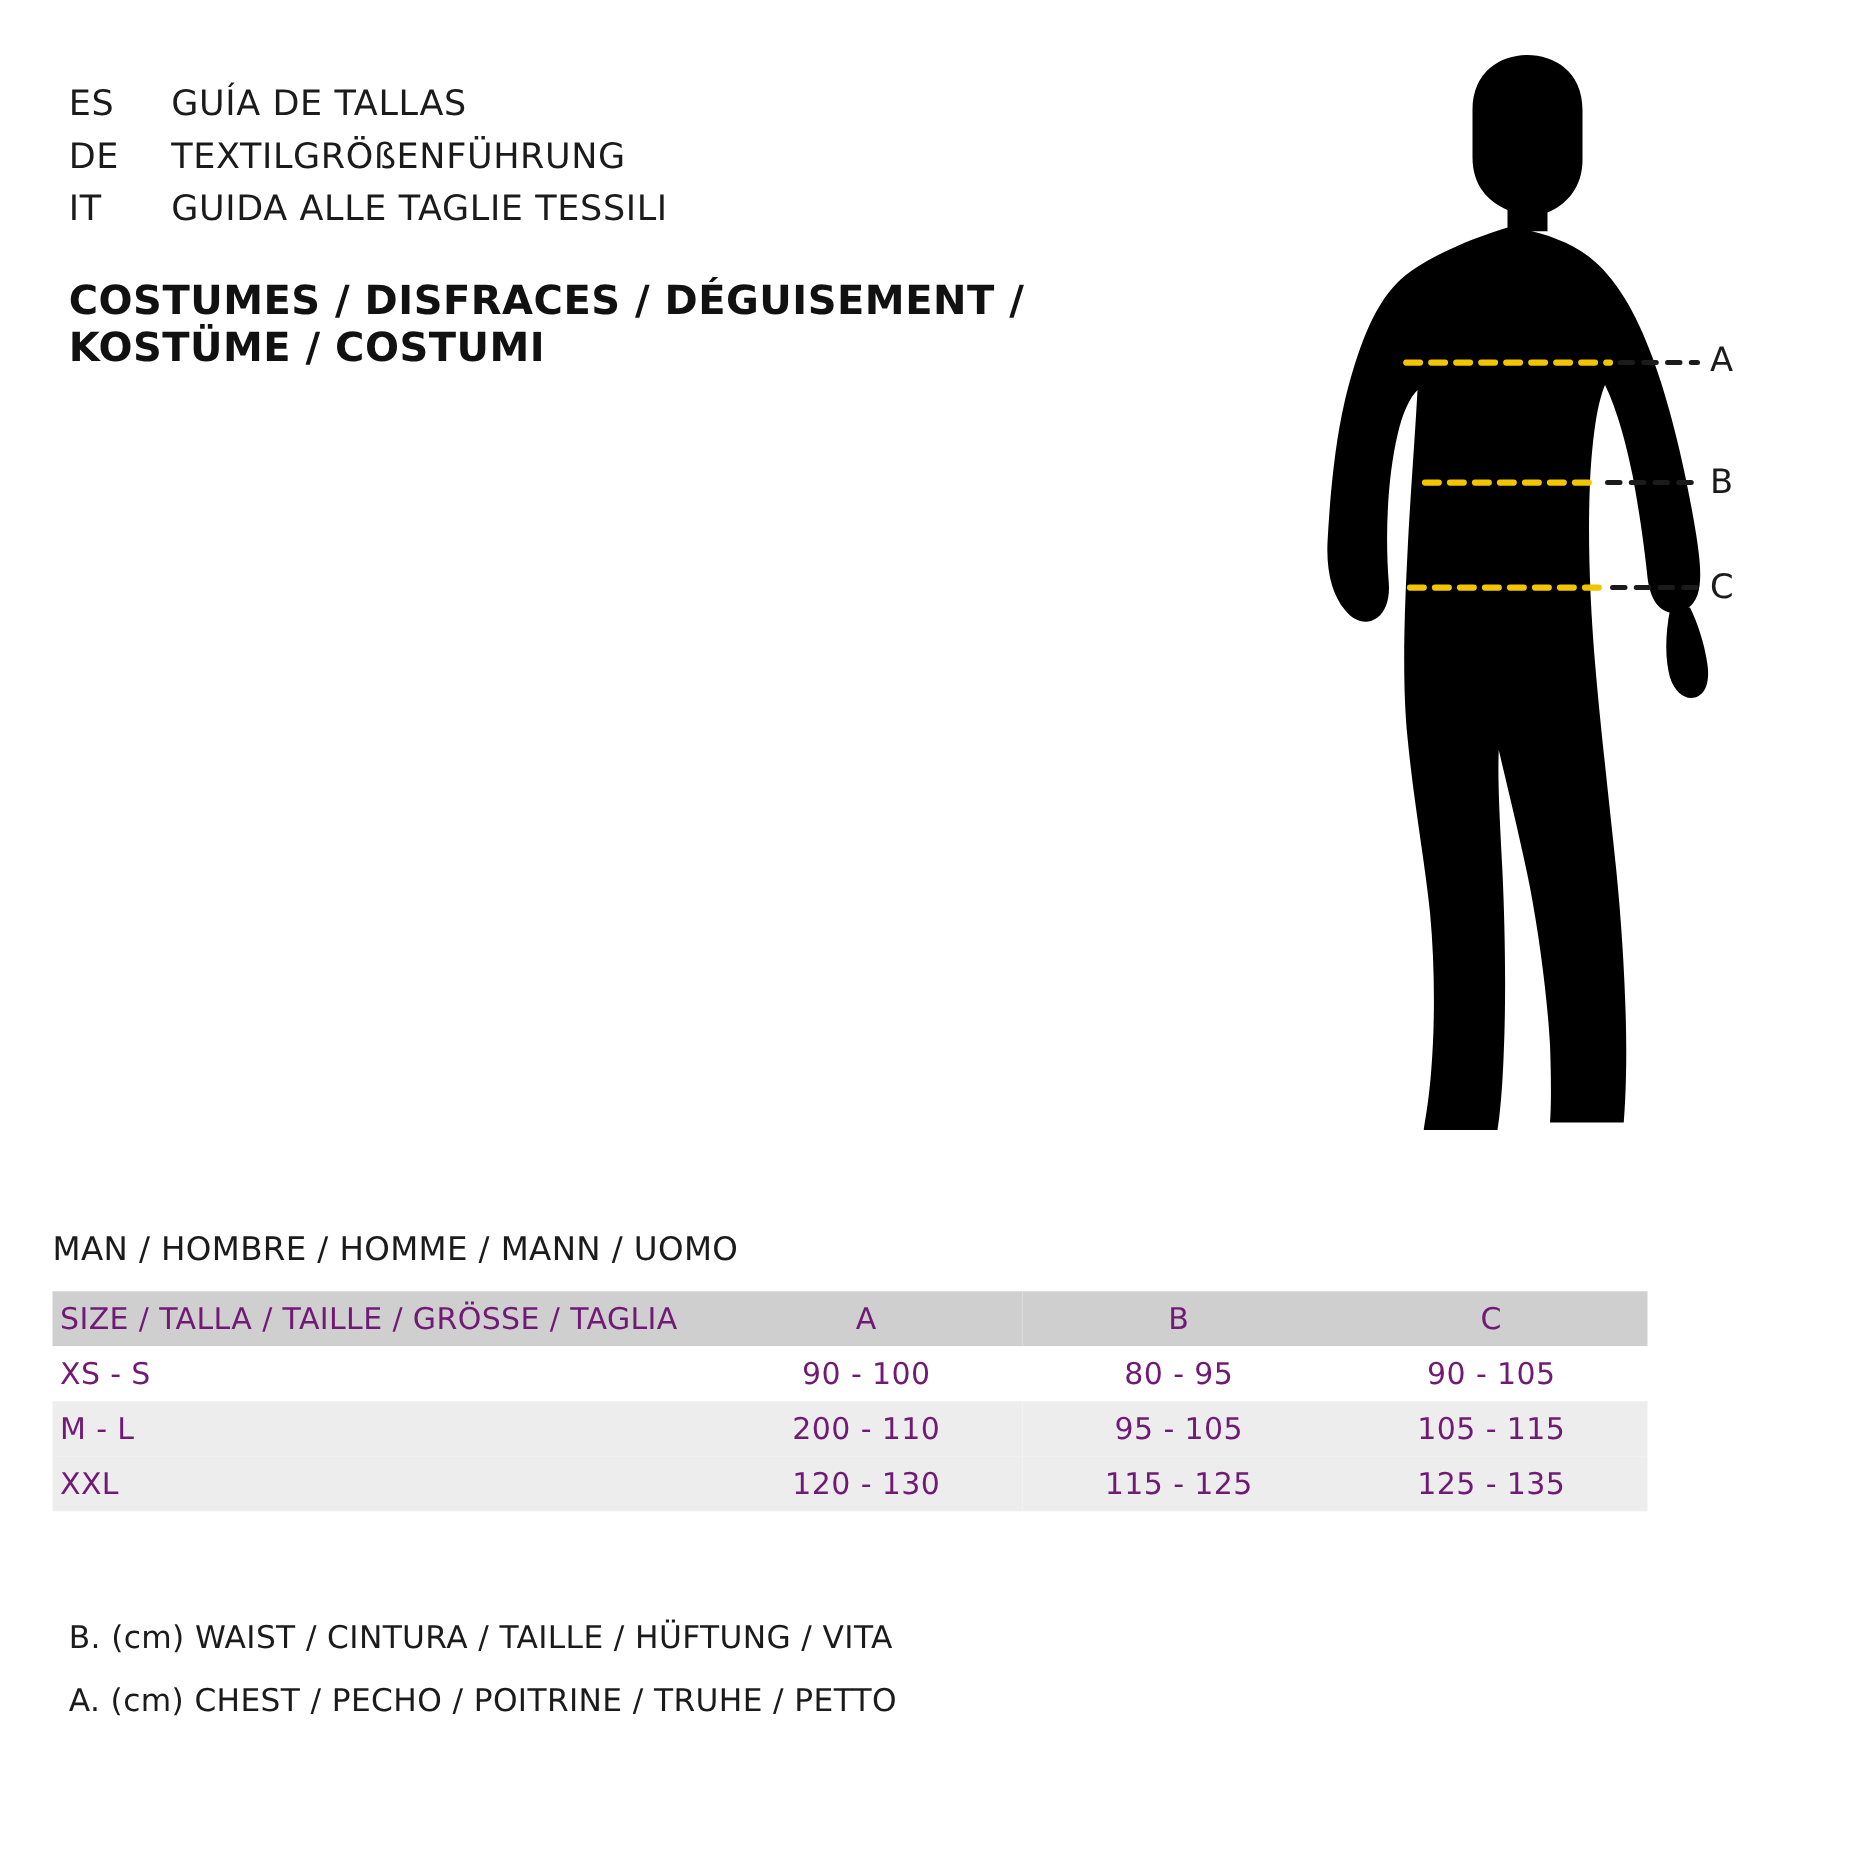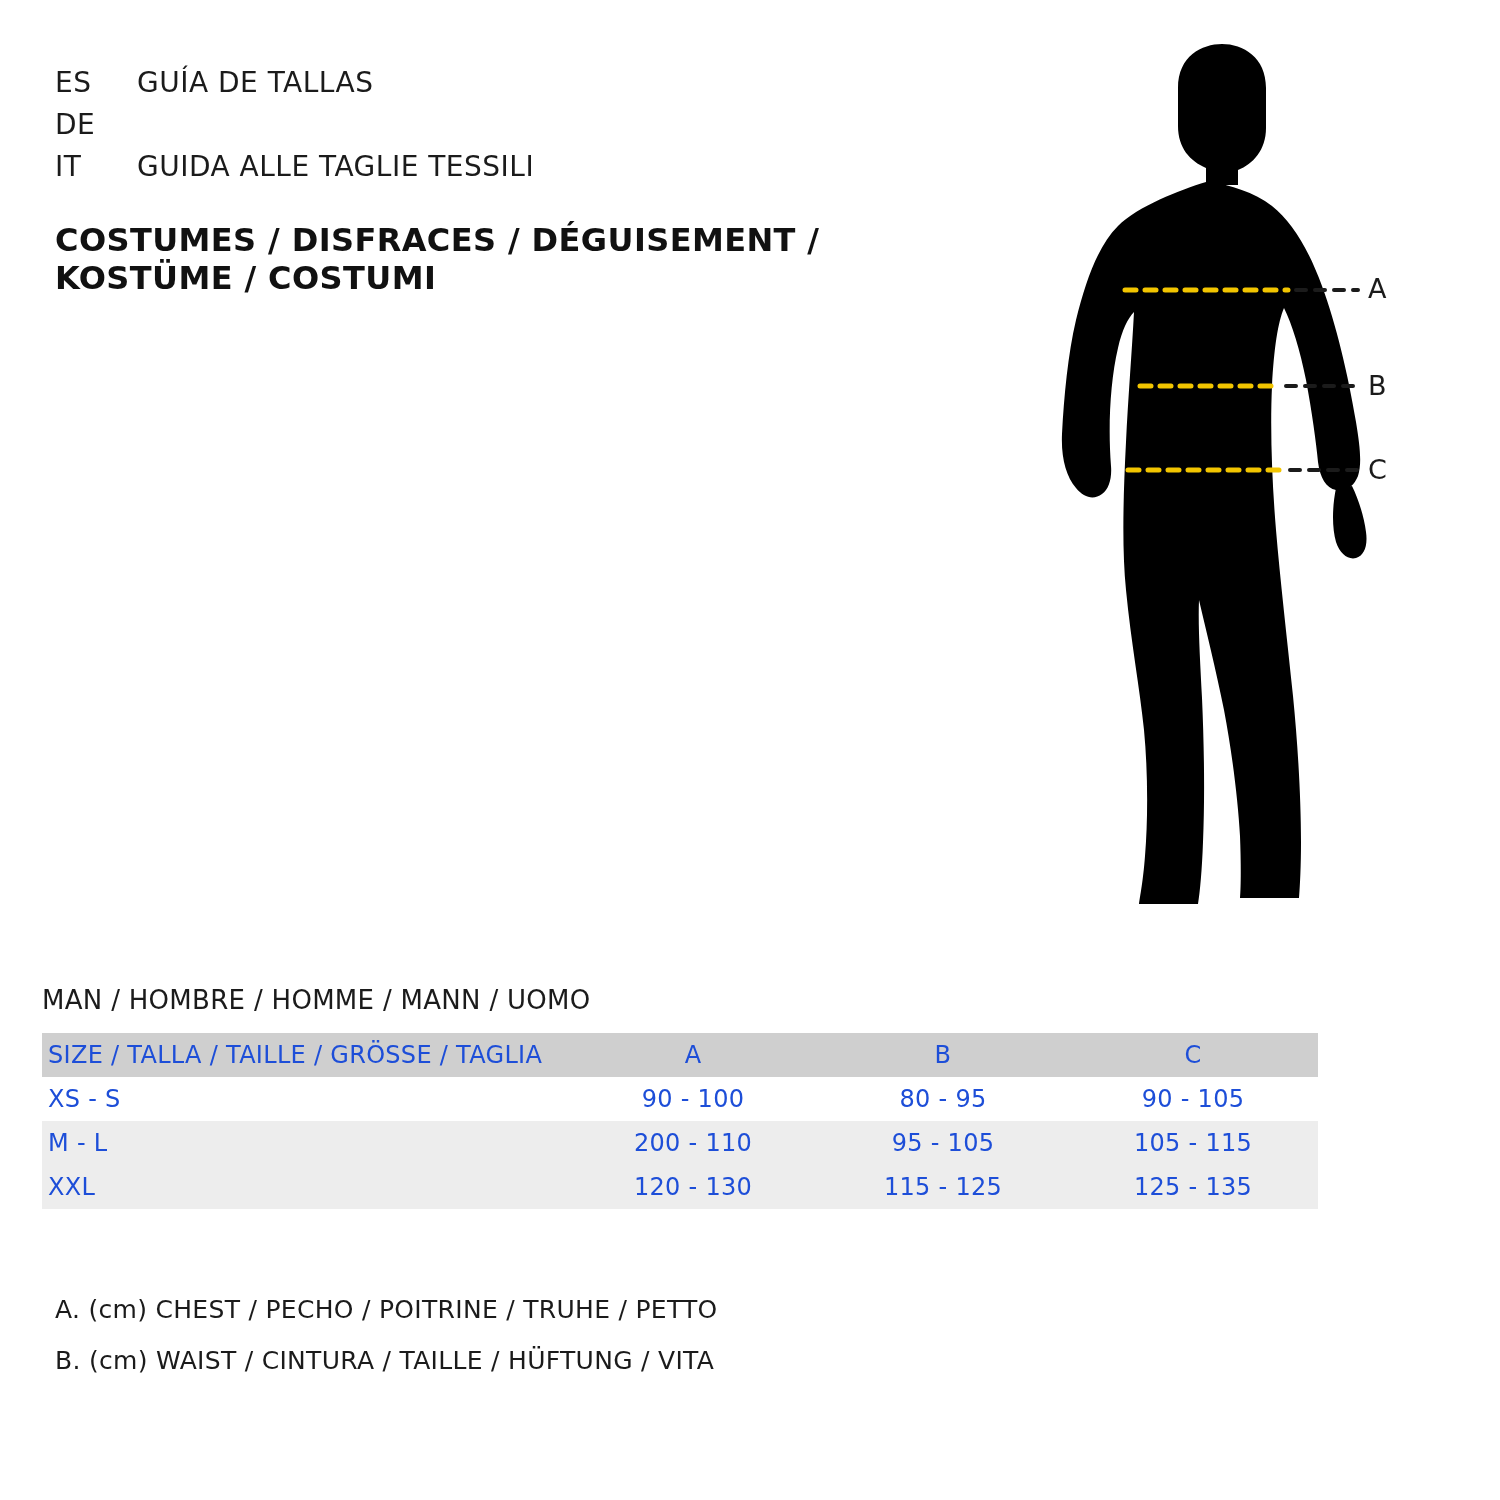--- a/index.html
+++ b/index.html
@@ -86,21 +86,21 @@
   }
   table.size-table {
     border-collapse: collapse;
     width: 1272px;
     table-layout: fixed;
   }
   table.size-table th,
   table.size-table td {
     font-size: 24px;
     font-weight: normal;
-    color: #1d4ed8;
+    color: #701a75;
     padding: 8px 0 8px 0;
     letter-spacing: 0.3px;
   }
   table.size-table th.label-col,
   table.size-table td.label-col {
     text-align: left;
     padding-left: 6px;
     width: 520px;
   }
   table.size-table th.val-col,
@@ -133,20 +133,21 @@
 
 
   <div class="lang-row">
     <div class="lang-code">ES</div>
     <div class="lang-text">GUÍA DE TALLAS</div>
   </div>
 
 
   <div class="lang-row">
     <div class="lang-code">DE</div>
+    <div class="lang-text">TEXTILGRÖßENFÜHRUNG</div>
   </div>
 
   <div class="lang-row">
     <div class="lang-code">IT</div>
     <div class="lang-text">GUIDA ALLE TAGLIE TESSILI</div>
   </div>
 
   <div class="costumes-line">COSTUMES / DISFRACES / DÉGUISEMENT / KOSTÜME / COSTUMI</div>
 </div>
 
@@ -245,15 +246,15 @@
         <td class="label-col">XXL</td>
         <td class="val-col">120 - 130</td>
         <td class="val-col">115 - 125</td>
         <td class="val-col">125 - 135</td>
       </tr>
     </tbody>
   </table>
 </div>
 
 <div class="legend">
+  <div class="legend-line">B. (cm) WAIST / CINTURA / TAILLE / HÜFTUNG / VITA</div>
   <div class="legend-line">A. (cm) CHEST / PECHO / POITRINE / TRUHE / PETTO</div>
-  <div class="legend-line">B. (cm) WAIST / CINTURA / TAILLE / HÜFTUNG / VITA</div>
 </div>
 
 </body></html>

